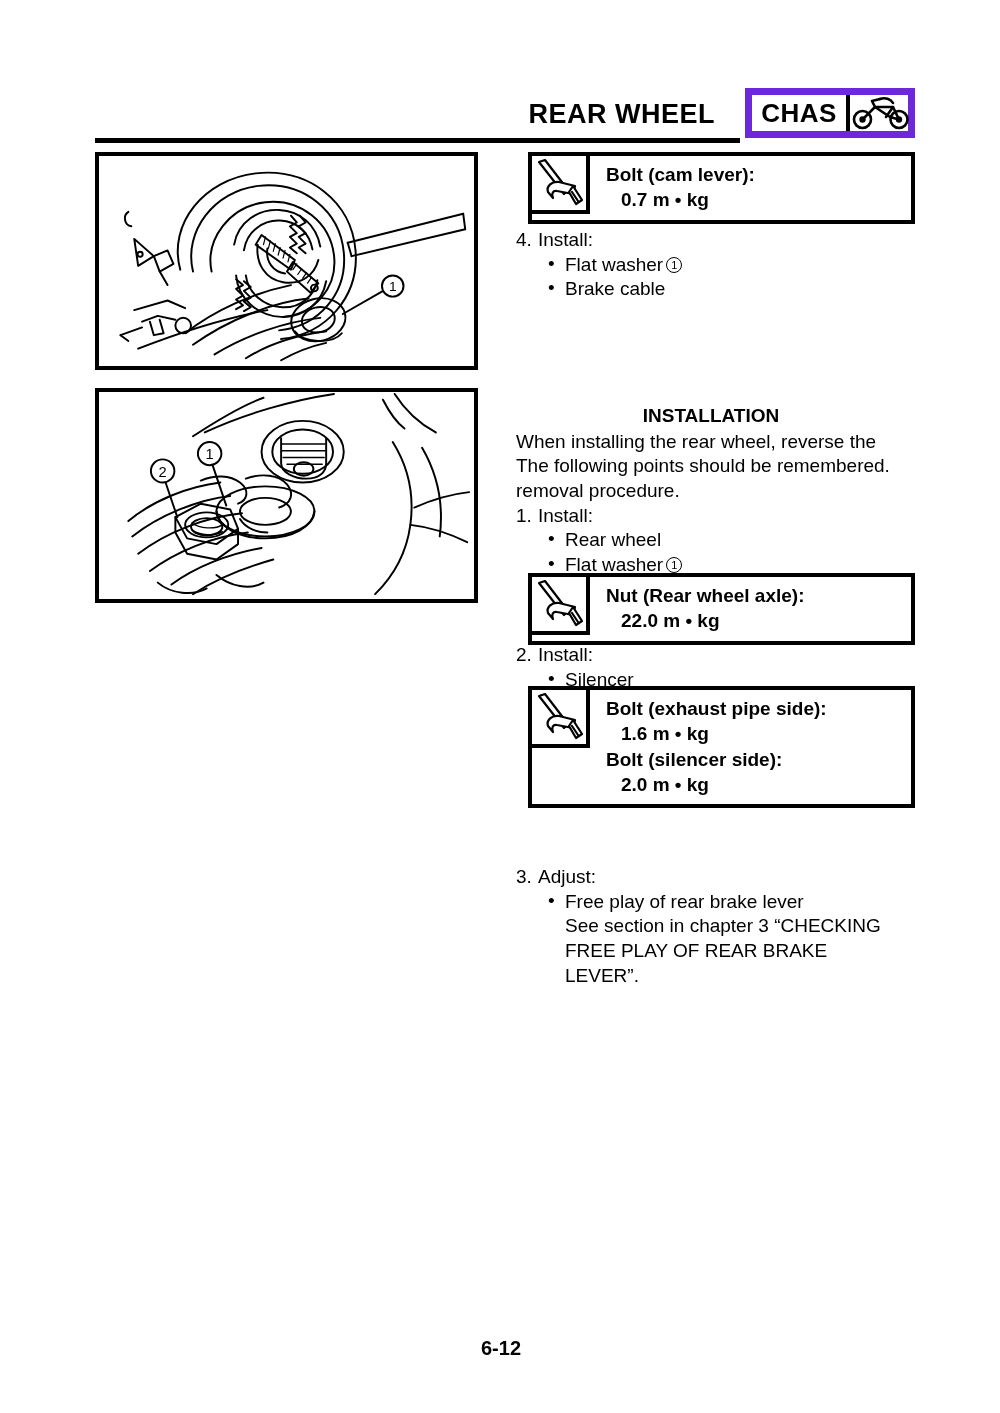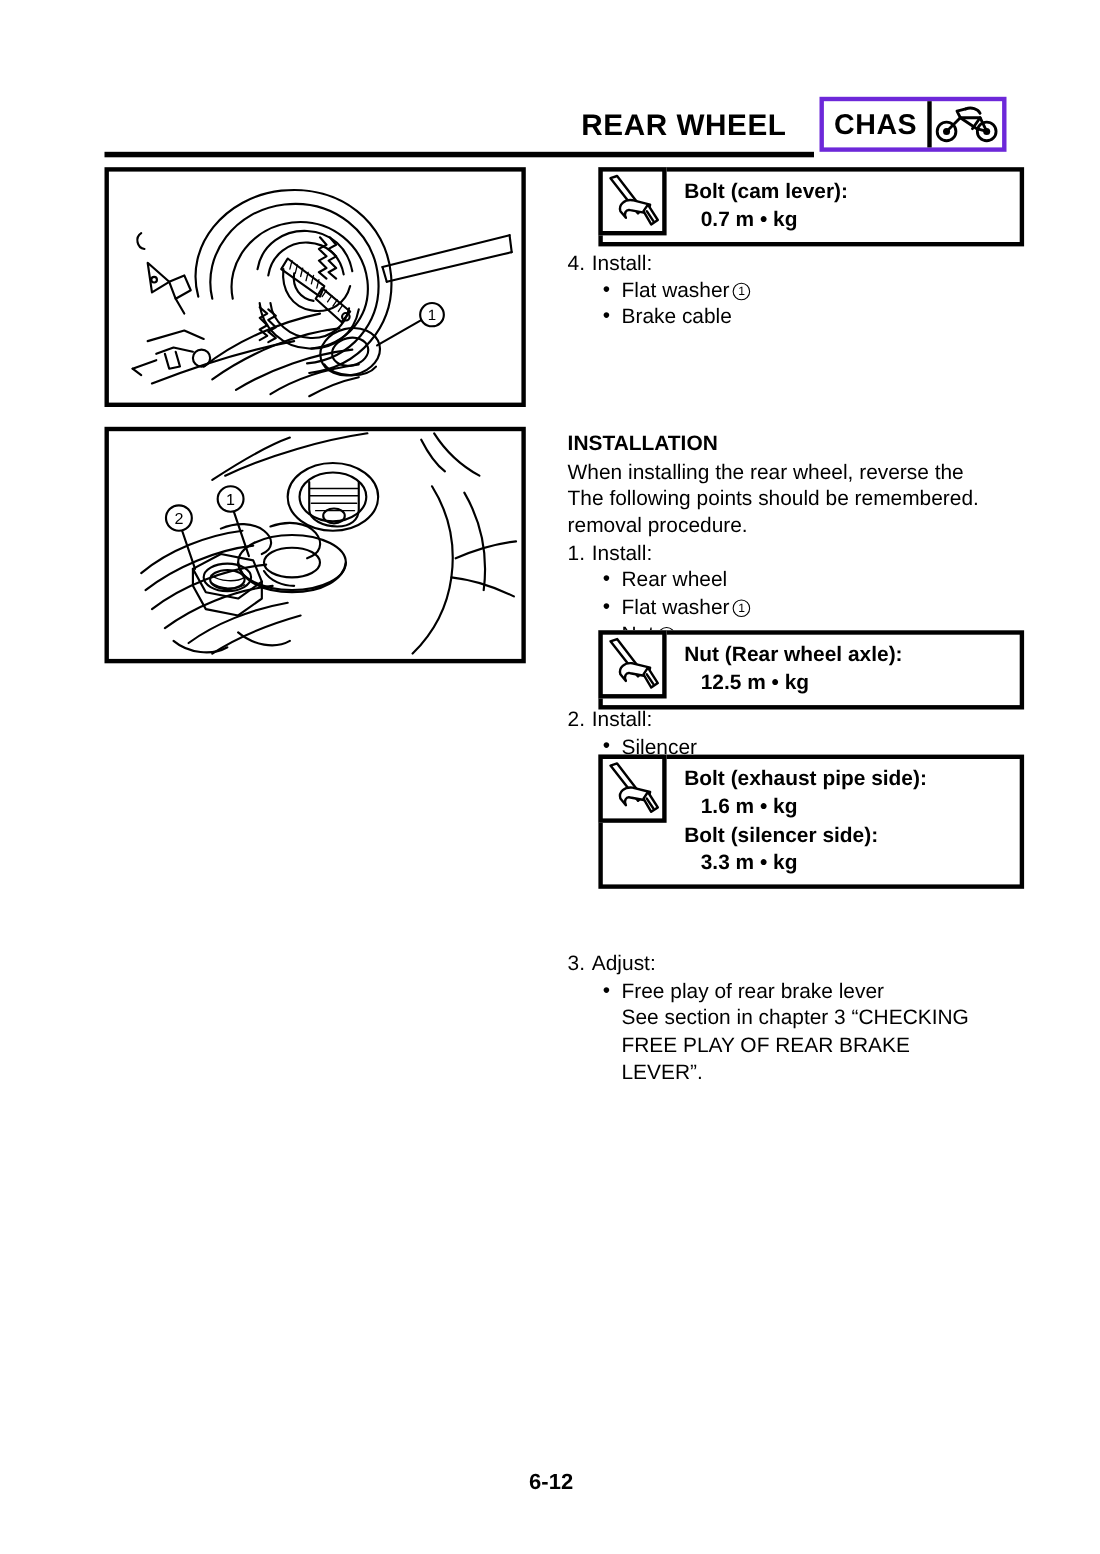--- a/index.html
+++ b/index.html
@@ -35,21 +35,21 @@
   #header-rule {
     position: absolute;
     left: 95px; top: 138px;
     width: 645px; height: 5px;
     background: #000;
   }
   #chas-box {
     position: absolute;
     left: 745px; top: 88px;
     width: 170px; height: 50px;
-    border: 4px solid #6d28d9;
+    border: 7px solid #6d28d9;
     box-sizing: border-box;
     display: flex;
     align-items: stretch;
   }
   #chas-label {
     flex: 0 0 98px;
     display: flex;
     align-items: center;
     justify-content: center;
     font-size: 26px;
@@ -79,21 +79,20 @@
   .figure-box svg { display: block; width: 100%; height: 100%; }
 
   
   .torque-box {
     position: absolute;
     left: 528px;
     width: 387px;
     border: 4px solid #000;
     box-sizing: border-box;
     background: #fff;
-    margin-left: 16px;
   }
   .torque-icon {
     position: absolute;
     left: -4px; top: -4px;
     width: 62px; height: 62px;
     border: 4px solid #000;
     box-sizing: border-box;
     background: #fff;
   }
   .torque-icon svg { display: block; width: 100%; height: 100%; }
@@ -119,21 +118,22 @@
     line-height: 1.30;
   }
   #block-step4   { top: 228px; }
   #block-install { top: 388px; }
   #block-step2   { top: 643px; }
   #block-step3   { top: 865px; }
 
   .section-head {
     font-weight: bold;
     font-size: 19px;
-    margin: 4px 0 1px 0;
+    margin: 16px 0 1px 0;
+    text-align: center;
   }
   .para { margin: 0; }
   .step {
     margin: 0;
     padding-left: 0;
   }
   .step-num { display: inline-block; width: 22px; }
   .bullet-list {
     list-style: none;
     margin: 0;
@@ -406,21 +406,21 @@
       <g stroke="#000" stroke-width="2.2" fill="#fff" stroke-linejoin="round" stroke-linecap="round">
         <path d="M7 6 L13 4 L36 34 L32 38 Z"></path>
         <path d="M16 36 C14 30 20 25 27 26 L43 30 L41 38 L25 35 C21 34 19 38 21 42 Z"></path>
         <path d="M41 30 L50 44 L44 48 L37 36 Z"></path>
         <path d="M40 36 L46 45"></path>
       </g>
     </svg>
   </div>
   <div class="torque-text">
     <span>Nut (Rear wheel axle):</span>
-    <span class="val">12.5 m • kg</span>
+    <span class="val">22.0 m • kg</span>
   </div>
 </div>
 
 <div class="text-block" id="block-step2">
   <p class="step">
     <span class="step-num">2.</span><span>Install:</span>
   </p>
   <ul class="bullet-list">
     <li>
       <span>Silencer</span>
@@ -436,21 +436,21 @@
         <path d="M16 36 C14 30 20 25 27 26 L43 30 L41 38 L25 35 C21 34 19 38 21 42 Z"></path>
         <path d="M41 30 L50 44 L44 48 L37 36 Z"></path>
         <path d="M40 36 L46 45"></path>
       </g>
     </svg>
   </div>
   <div class="torque-text">
     <span>Bolt (exhaust pipe side):</span>
     <span class="val">1.6 m • kg</span>
     <span>Bolt (silencer side):</span>
-    <span class="val">3.3 m • kg</span>
+    <span class="val">2.0 m • kg</span>
   </div>
 </div>
 
 <div class="text-block" id="block-step3">
   <p class="step">
     <span class="step-num">3.</span><span>Adjust:</span>
   </p>
   <ul class="bullet-list">
     <li>
       <span>Free play of rear brake lever</span>

